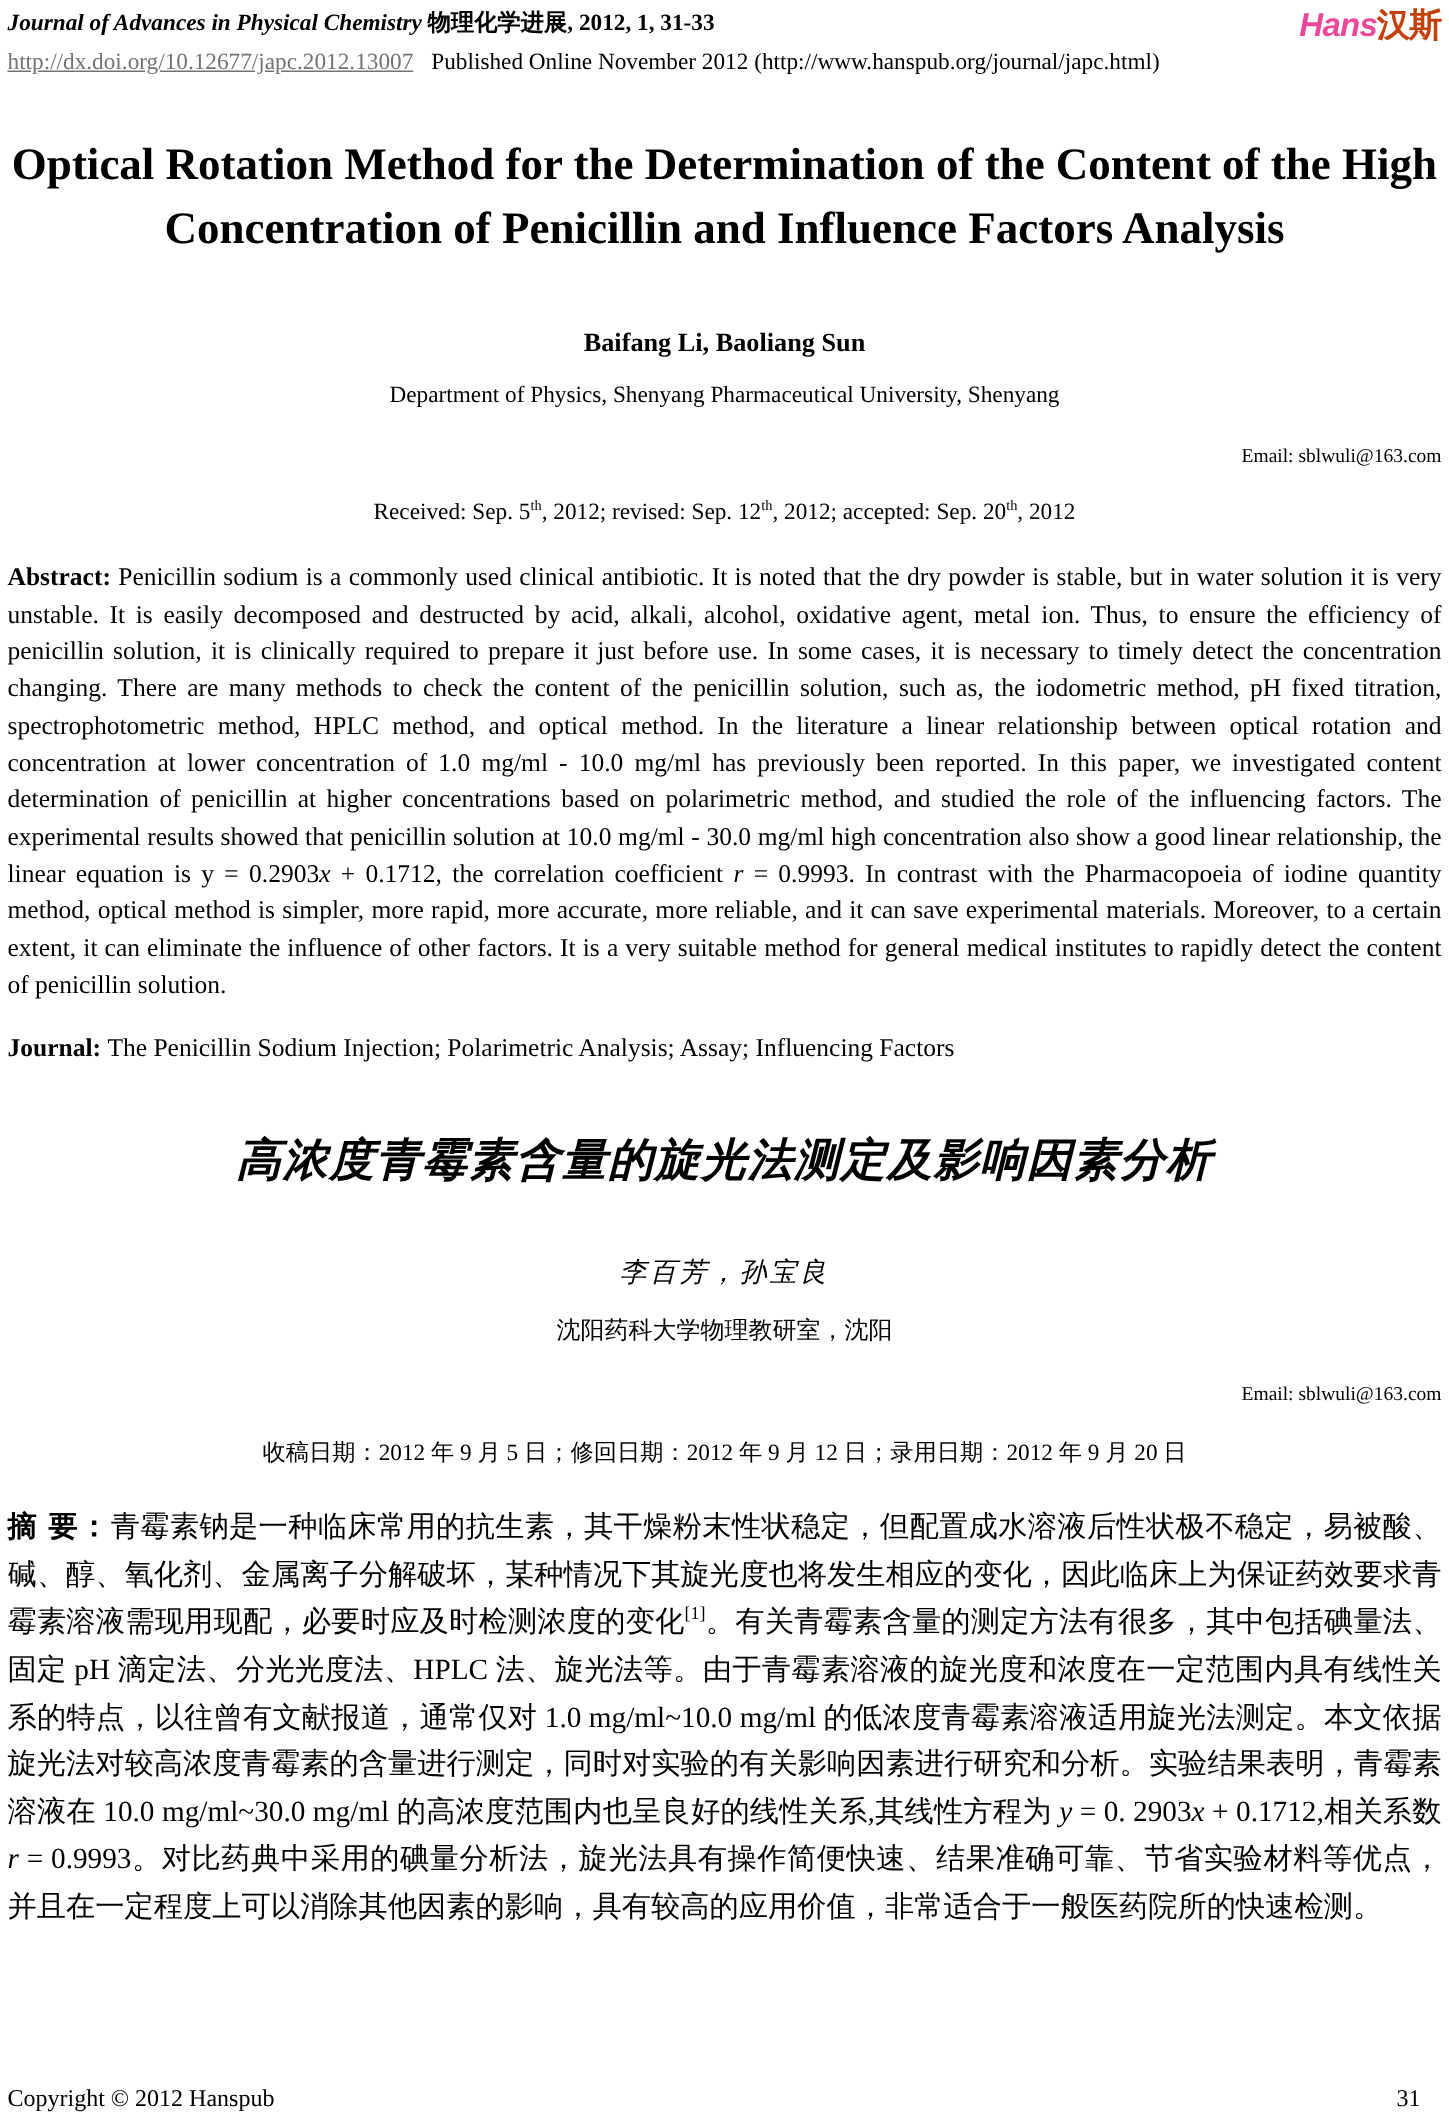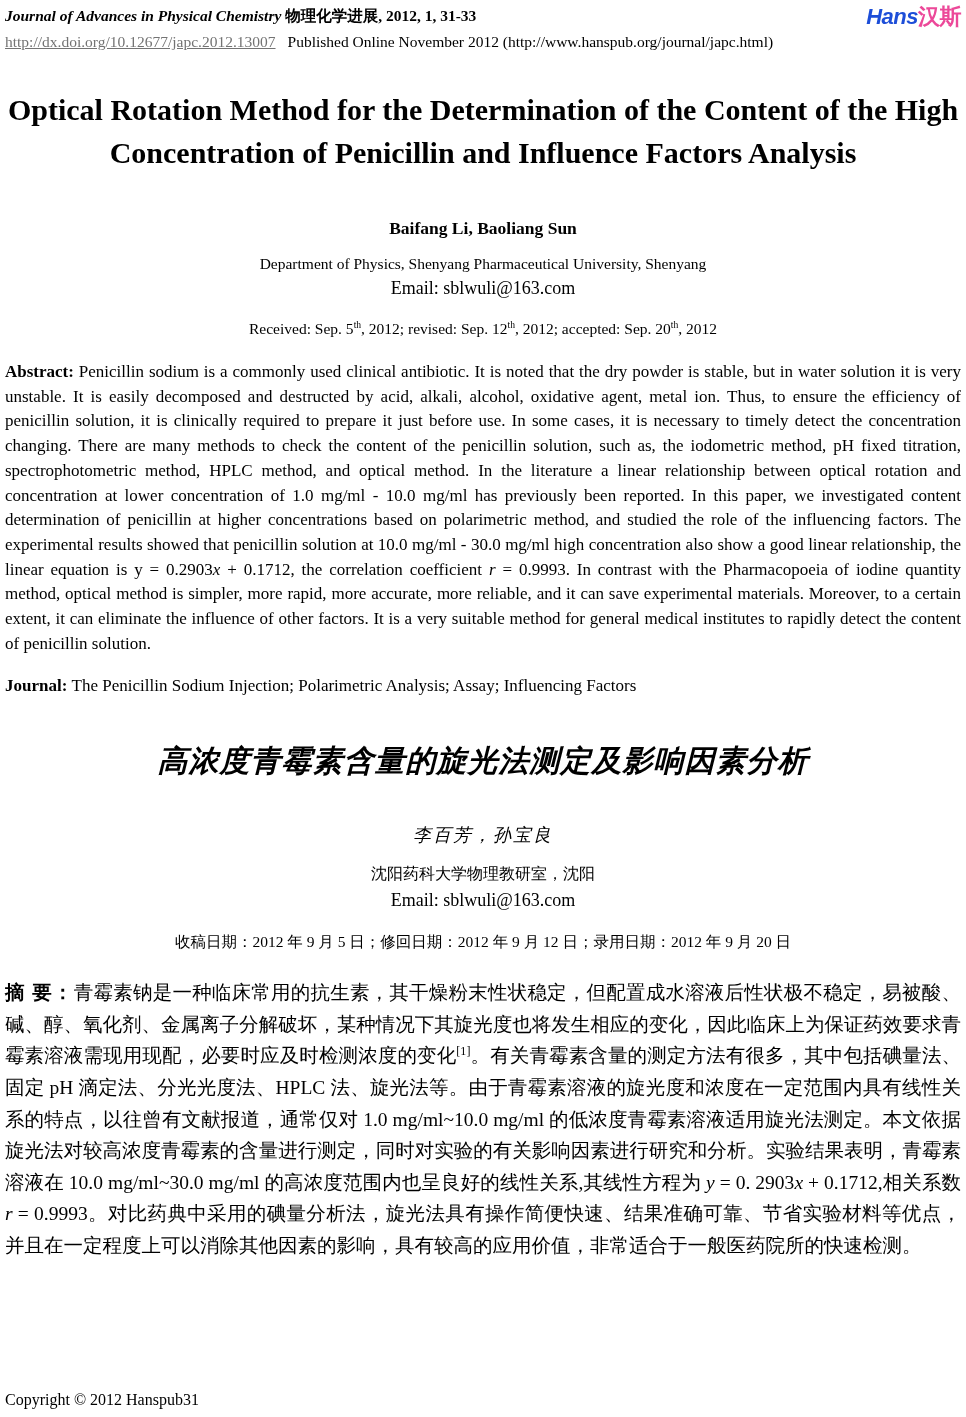--- a/index.html
+++ b/index.html
@@ -12,35 +12,35 @@
     overflow: hidden;
   }
   .page { width: 966px; height: 1417px; padding: 5px 5px 0 5px; position: relative; }
 
   
   .hdr-row1 { display: flex; justify-content: space-between; align-items: flex-start; }
   .hdr-left { font-size: 15.5px; font-weight: bold; line-height: 21px; }
   .hdr-journal-en { font-style: italic; }
   .hdr-journal-cn { font-style: normal; font-family: "Liberation Serif", "DejaVu Serif", serif; }
   .logo { font-family: "Liberation Sans", "DejaVu Sans", sans-serif; font-weight: bold; font-size: 22px; line-height: 24px; white-space: nowrap; letter-spacing: -0.5px; }
-  .logo .hans-en { color: #1d4ed8; font-style: italic; }
-  .logo .hans-cn { color: #ec4899; }
+  .logo .hans-en { color: #ec4899; font-style: italic; }
+  .logo .hans-cn { color: #c2410c; }
   .hdr-row2 { font-size: 15.5px; line-height: 21px; margin-top: 2px; }
   .doi-link { color: #737373; text-decoration: underline; }
   .pub-online { color: #000; margin-left: 12px; margin-top: 48px; }
 
   
   .title-en {
     margin-top: 36px;
     text-align: center;
     font-size: 30px; font-weight: bold; line-height: 43px;
   }
   .authors-en { margin-top: 44px; text-align: center; font-size: 17.5px; font-weight: bold; }
   .affil-en   { margin-top: 16px; text-align: center; font-size: 15.5px; }
-  .email-line { margin-top: 5px;  text-align: center; font-size: 18px; }
+  .email-line { margin-top: 23px;  text-align: right; font-size: 13px; }
   .received   { margin-top: 21px; text-align: center; font-size: 15.5px; }
 
   .abstract-en {
     margin-top: 22px;
     font-size: 17px; line-height: 24.7px;
     text-align: justify;
   }
   .keywords { margin-top: 18px; font-size: 17px; line-height: 24.7px; text-align: justify; }
 
   
@@ -61,22 +61,22 @@
     text-align: justify;
   }
   .abstract-cn .b { font-family: "Liberation Sans", "DejaVu Sans", sans-serif; letter-spacing: 1px; }
 
   .b { font-weight: bold; }
   .i { font-style: italic; }
   sup { font-size: 0.62em; vertical-align: super; line-height: 0; }
 
   
   .footer {
-    position: absolute; left: 5px; right: 5px; bottom: 8px;
-    display: flex; justify-content: flex-start;
+    position: absolute; left: 5px; right: 19px; bottom: 8px;
+    display: flex; justify-content: space-between;
     font-size: 16px;
   }
 </style>
 </head>
 <body>
 
 <div class="page">
 
   <div class="hdr-row1">
     <div class="hdr-left">

